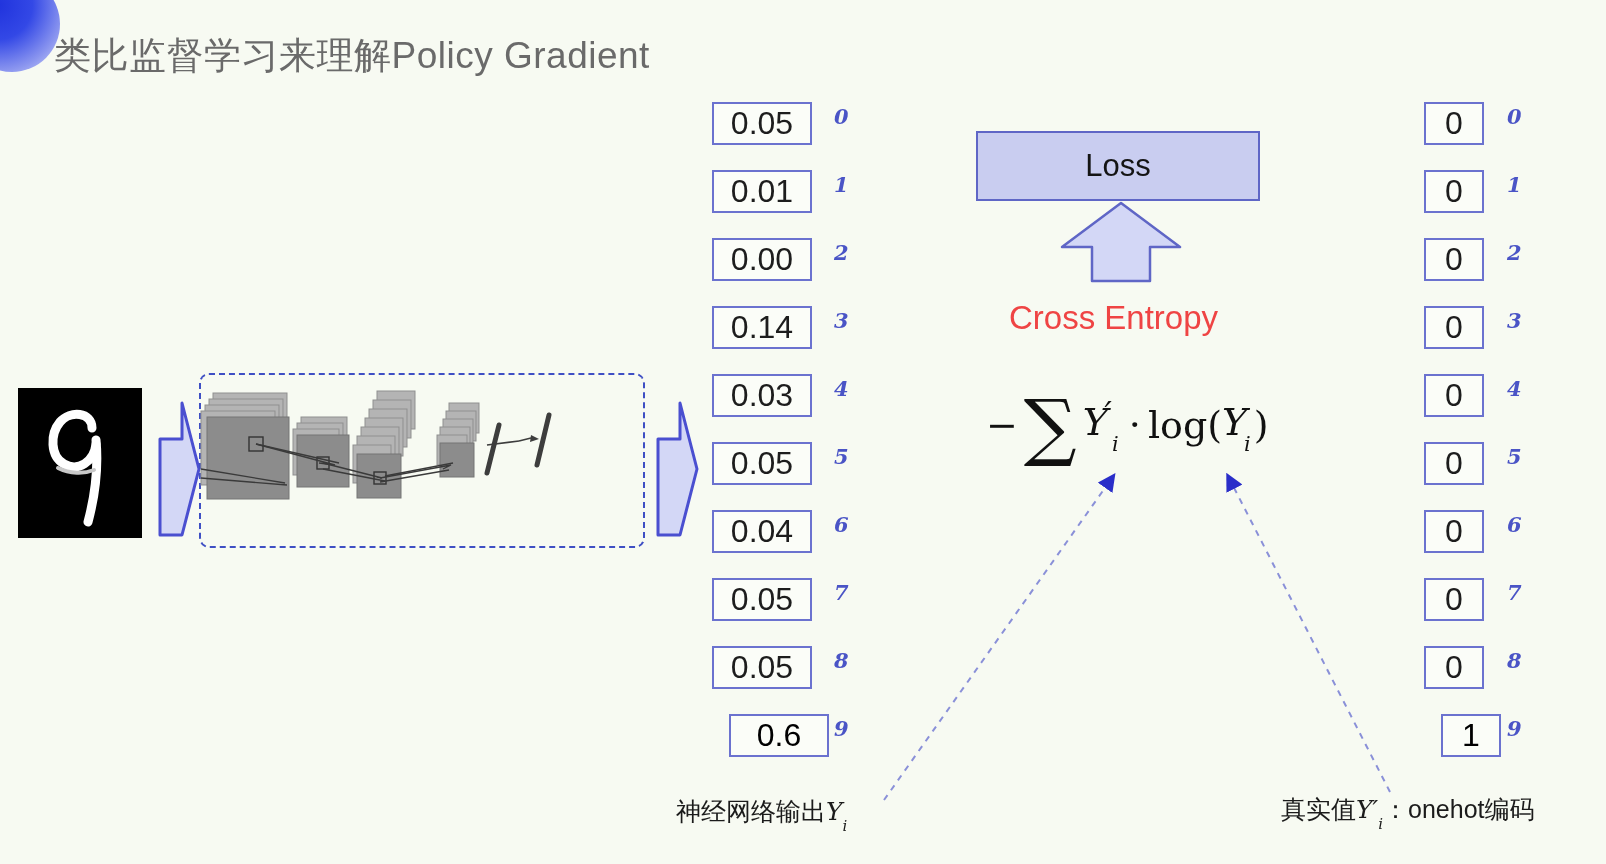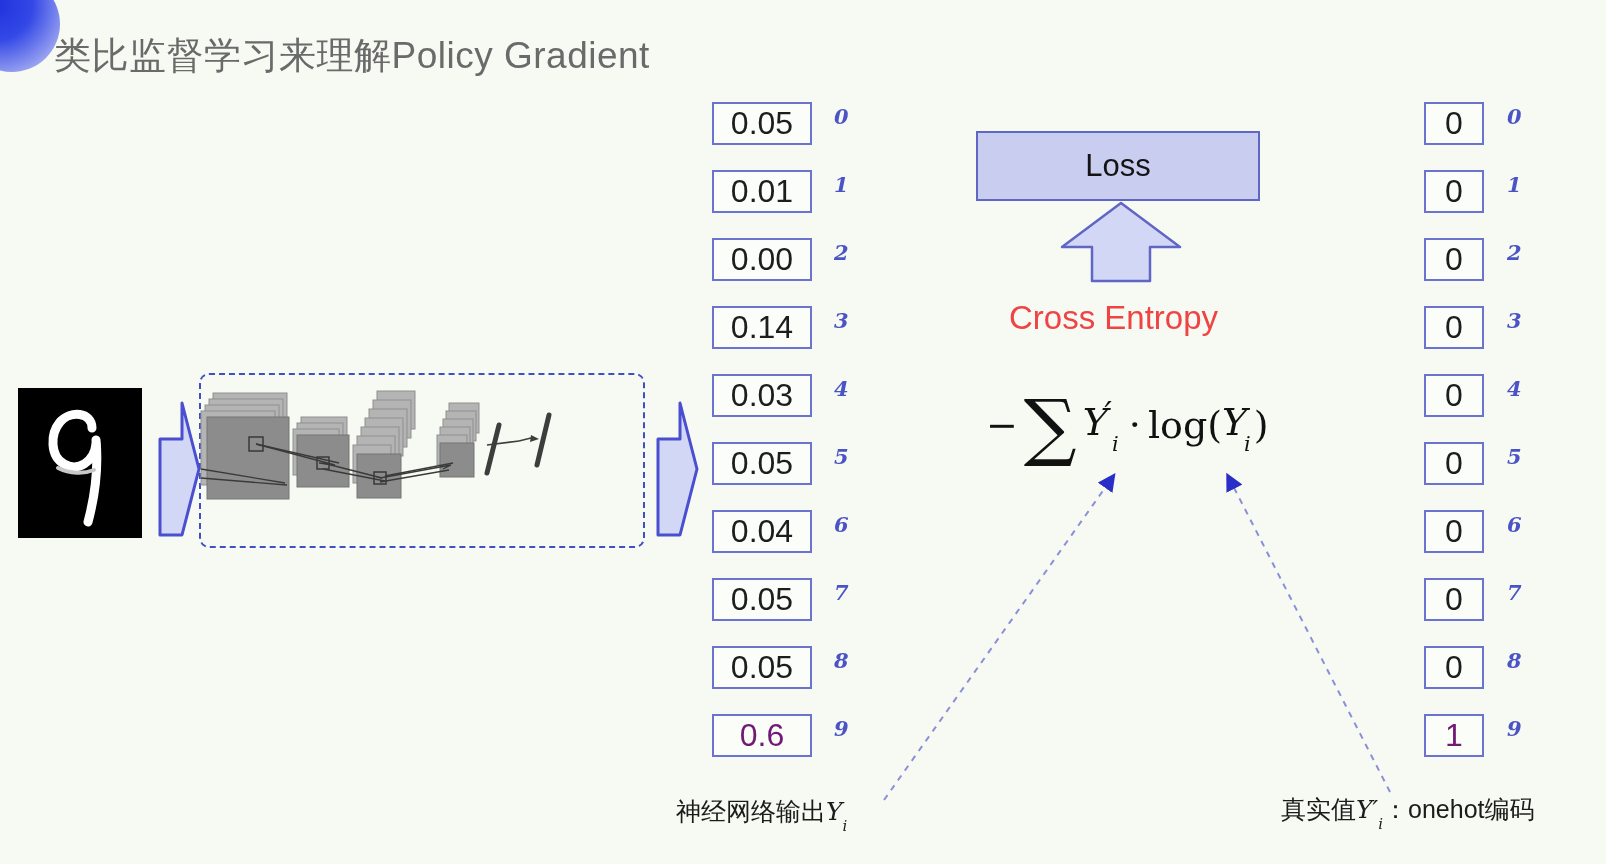--- a/index.html
+++ b/index.html
@@ -92,21 +92,21 @@
     border: 2.5px solid #6b72cf;
     background: #fbfdf8;
     display: flex;
     align-items: center;
     justify-content: center;
     font-size: 32px;
     color: #1d1d1d;
   }
   .col-prob .cell { width: 100px; }
   .col-onehot .cell { width: 60px; }
-  .cell.highlight { color: #701a75; }
+  .cell.highlight { color: #000000; margin-left: 17px; }
 
   .idx {
     position: absolute;
     top: 6px;
     font-family: "DejaVu Serif", serif;
     font-style: italic;
     font-weight: bold;
     font-size: 21px;
     color: #4a54c6;
   }

